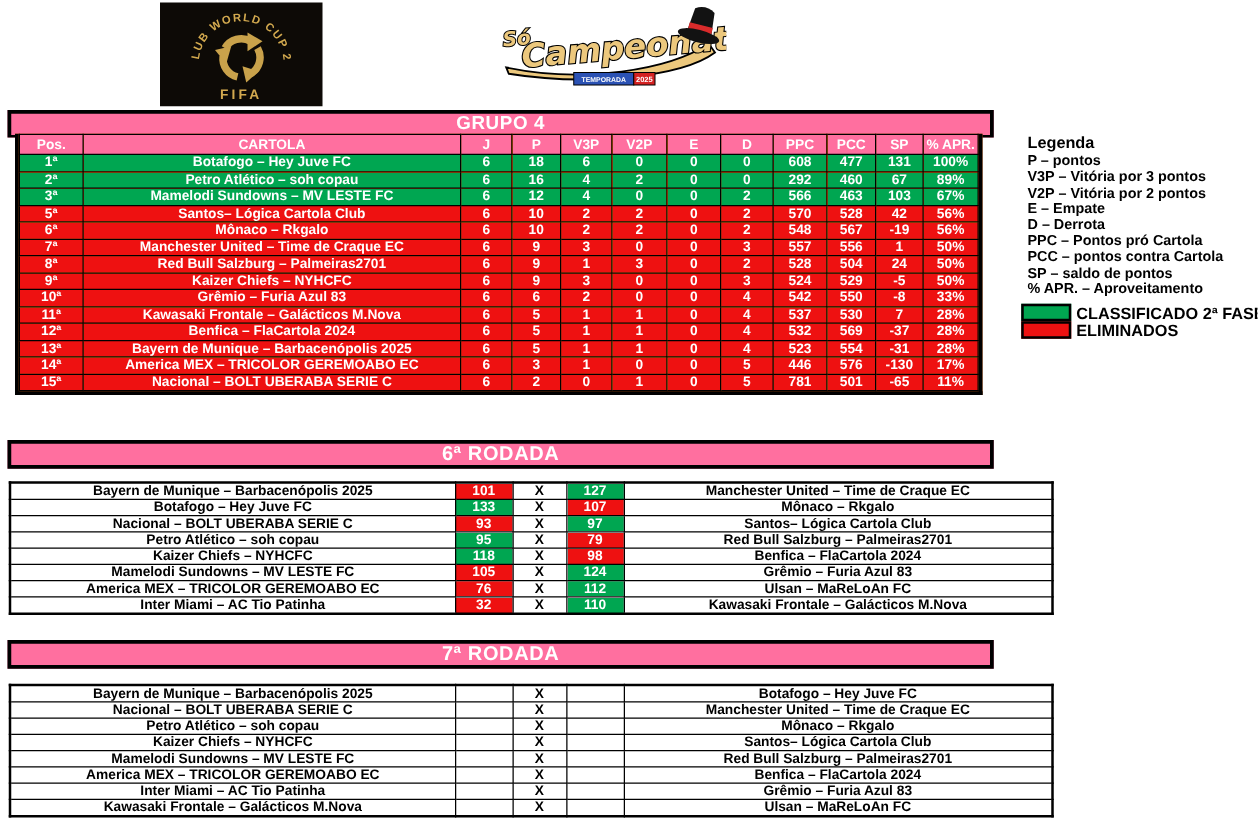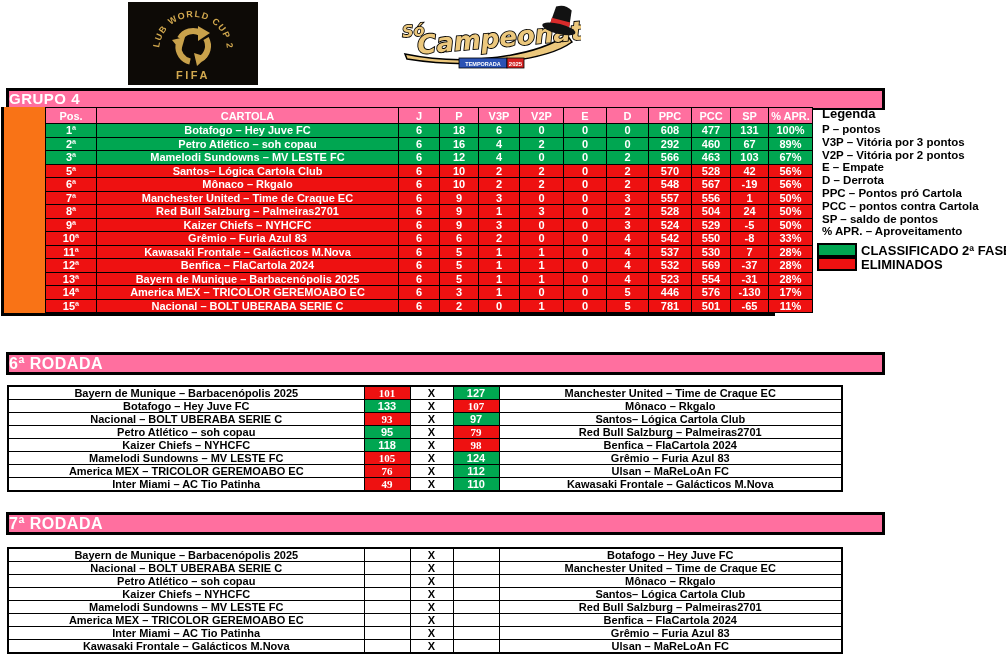--- a/index.html
+++ b/index.html
@@ -12,52 +12,52 @@
     font-family:"Liberation Sans","DejaVu Sans",sans-serif;
   }
   .canvas{position:relative;width:1006px;height:660px;overflow:hidden;background:#fff;}
 
   
   .fifa-logo{position:absolute;left:128px;top:2px;width:130px;height:83px;background:#0D0A06;}
   .camp-logo{position:absolute;left:397px;top:2px;width:184px;height:70px;}
 
   
   .banner{
-    position:absolute;left:6px;width:879px;height:23px;
+    position:absolute;left:6px;width:789px;height:23px;
     background:var(--pink);border:3px solid #000;
-    color:#fff;font-weight:bold;line-height:17px;
+    color:#fff;font-weight:bold;text-align:center;line-height:17px;
     font-size:16px;letter-spacing:.5px;
   }
   .banner.group{top:88px;height:22px;line-height:16px;font-size:15px;border-bottom-width:2px;}
   .banner.r6{top:352px;}
   .banner.r7{top:512px;}
 
   
-  .group-wrap{position:absolute;left:1px;top:107px;width:774px;border:3px solid #000;border-top:none;background:#f97316;padding-left:41px;}
+  .group-wrap{position:absolute;left:12px;top:107px;width:774px;border:3px solid #000;border-top:none;background:#f97316;}
   table{border-collapse:collapse;table-layout:fixed;}
   #group-table{width:100%;}
   #group-table th{
     background:var(--pink);color:#fff;font-size:11px;font-weight:bold;
     height:16px;border:1px solid #000;padding:0;white-space:nowrap;overflow:hidden;
   }
   #group-table td{
     font-size:11px;font-weight:bold;color:#fff;text-align:center;
     height:13.5px;border:1px solid #000;padding:0 1px;white-space:nowrap;overflow:hidden;
   }
   #group-table tr.green td{background:var(--green);}
   #group-table tr.red td{background:var(--red);}
 
   
   .round-table{position:absolute;left:7px;width:834px;background:#fff;border:2px solid #000;}
   .round-table td{
     border:1.5px solid #000;height:12.2px;font-size:11px;font-weight:bold;
     color:#000;text-align:center;padding:0 1px;white-space:nowrap;overflow:hidden;background:#fff;
   }
   .round-table td.sc.win{background:var(--green);color:#fff;text-align:center;}
-  .round-table td.sc.loss{background:var(--red);color:#fff;font-family:Liberation Serif, serif;}
+  .round-table td.sc.loss{background:var(--red);color:#fff;}
   #round6-table{top:385px;}
   #round7-table{top:547px;}
 
   
   .legend{position:absolute;left:817px;top:106px;color:#000;font-weight:bold;}
   .legend-title{font-size:13px;padding-left:5px;margin-bottom:2px;}
   #legend-items{padding-left:5px;}
   .legend-line{font-size:11.5px;line-height:12.8px;white-space:nowrap;}
   .swatch-rows{margin-top:5px;}
   .swatch-row{display:flex;align-items:center;height:14px;}
@@ -432,21 +432,21 @@
         </tr>
         <tr>
           <td>America MEX – TRICOLOR GEREMOABO EC</td>
           <td class="sc loss">76</td>
           <td>X</td>
           <td class="sc win">112</td>
           <td>Ulsan – MaReLoAn FC</td>
         </tr>
         <tr>
           <td>Inter Miami – AC Tio Patinha</td>
-          <td class="sc loss">49</td>
+          <td class="sc loss">32</td>
           <td>X</td>
           <td class="sc win">110</td>
           <td>Kawasaki Frontale – Galácticos M.Nova</td>
         </tr>
       </tbody>
     </table>
 
   <div class="banner r7">
     <span>7ª RODADA</span>
   </div>

